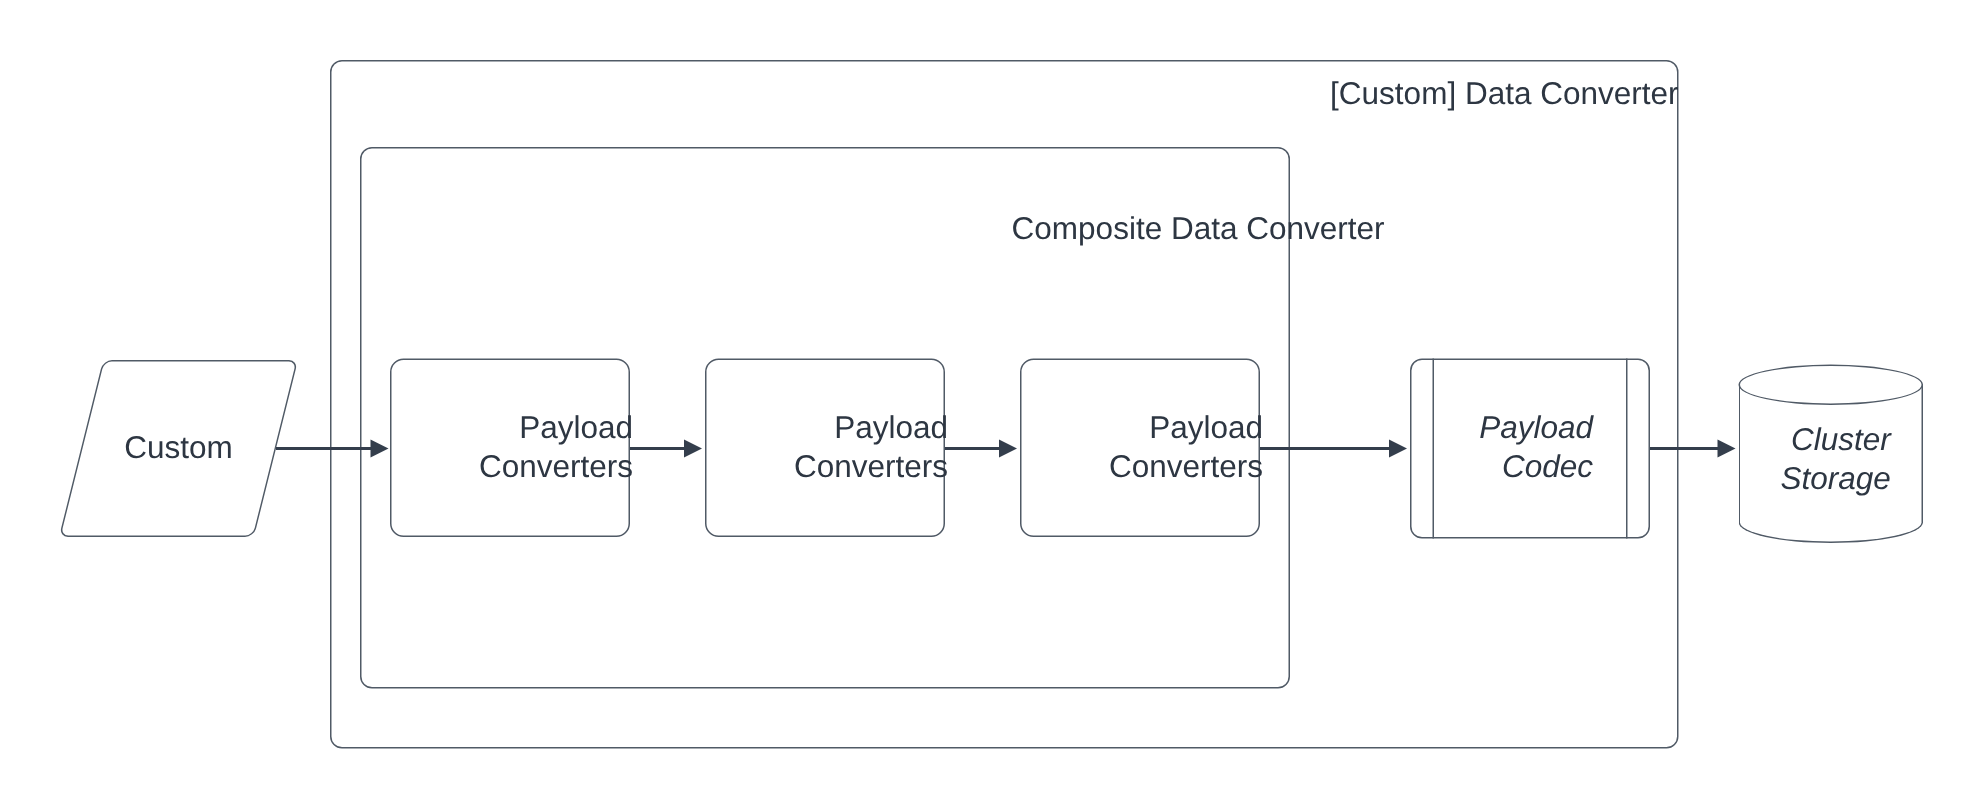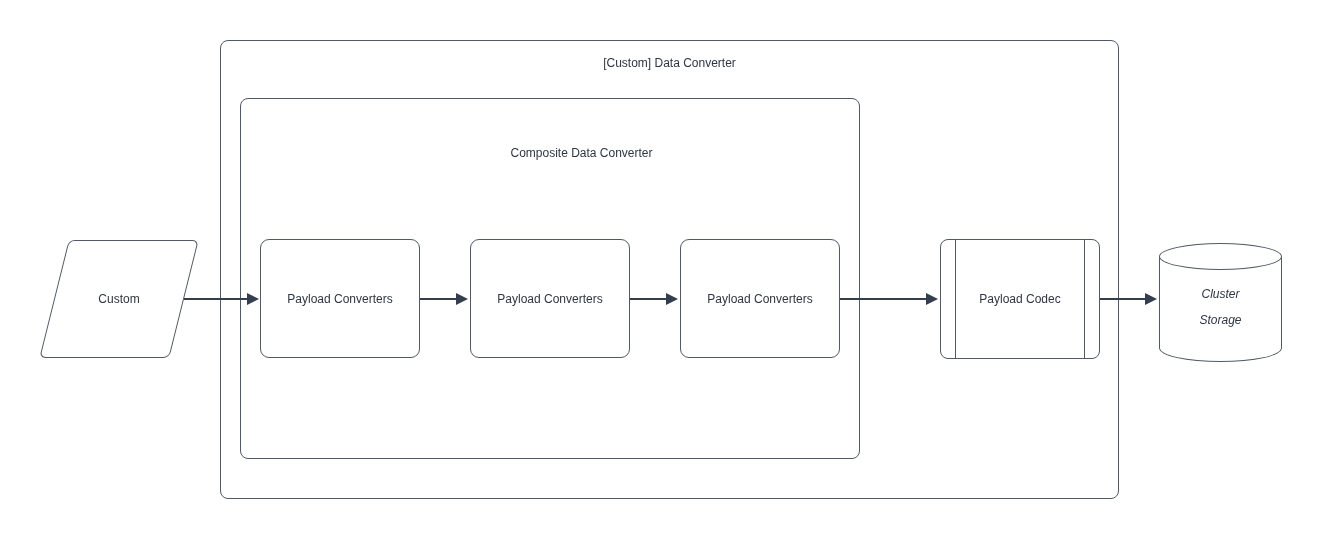--- a/index.html
+++ b/index.html
@@ -16,22 +16,22 @@
     position: absolute;
     box-sizing: border-box;
     background: var(--shape-fill, #ffffff);
     border: 1.5px solid var(--stroke, #505a66);
   }
   .container-box { border-radius: 8px; }
   .node-box { border-radius: 9px; }
 
   .lbl {
     position: absolute;
-    text-align: center;
-    font-size: 12px;
+    text-align: right;
+    font-size: 21px;
     line-height: 26px;
     color: var(--text, #2d3642);
     z-index: 5;
   }
   .lbl-flex {
     display: flex;
     align-items: center;
     justify-content: center;
   }
   .lbl-flex span { display: block; }
@@ -51,38 +51,38 @@
     transform: skewX(-14deg);
     border-radius: 6px;
   }
   #input-label { left: 40px; top: 240px; width: 158px; height: 118px; }
 
   
   .pc-node { top: 239px; width: 160px; height: 119px; }
   #pc1 { left: 260px; }
   #pc2 { left: 470px; }
   #pc3 { left: 680px; }
-  .pc-label { top: 239px; width: 160px; height: 119px; }
+  .pc-label { top: 239px; width: 160px; height: 119px; margin-left: 26px; }
   #pc1-label { left: 260px; }
   #pc2-label { left: 470px; }
   #pc3-label { left: 680px; }
   .pc-label span { width: 112px; }
 
   
   #codec-box { left: 940px; top: 239px; width: 160px; height: 120px; border-radius: 8px; }
   .codec-bar {
     position: absolute;
     top: 239px; height: 120px; width: 0;
     border-left: 1.5px solid var(--stroke, #505a66);
     z-index: 2;
   }
   #codec-bar-left  { left: 955px; }
   #codec-bar-right { left: 1084px; }
   #codec-label { left: 940px; top: 239px; width: 160px; height: 120px; }
-  #codec-label span { width: 84px; }
+  #codec-label span { width: 84px; font-style: italic; }
 
   
   .cyl-part { position: absolute; box-sizing: border-box; background: var(--shape-fill, #ffffff); }
   #cyl-body {
     left: 1159px; top: 256px; width: 123px; height: 106px;
     border-left: 1.5px solid var(--stroke, #505a66);
     border-right: 1.5px solid var(--stroke, #505a66);
     border-bottom: 1.5px solid var(--stroke, #505a66);
     border-radius: 0 0 62px 62px / 0 0 14px 14px;
     z-index: 1;

